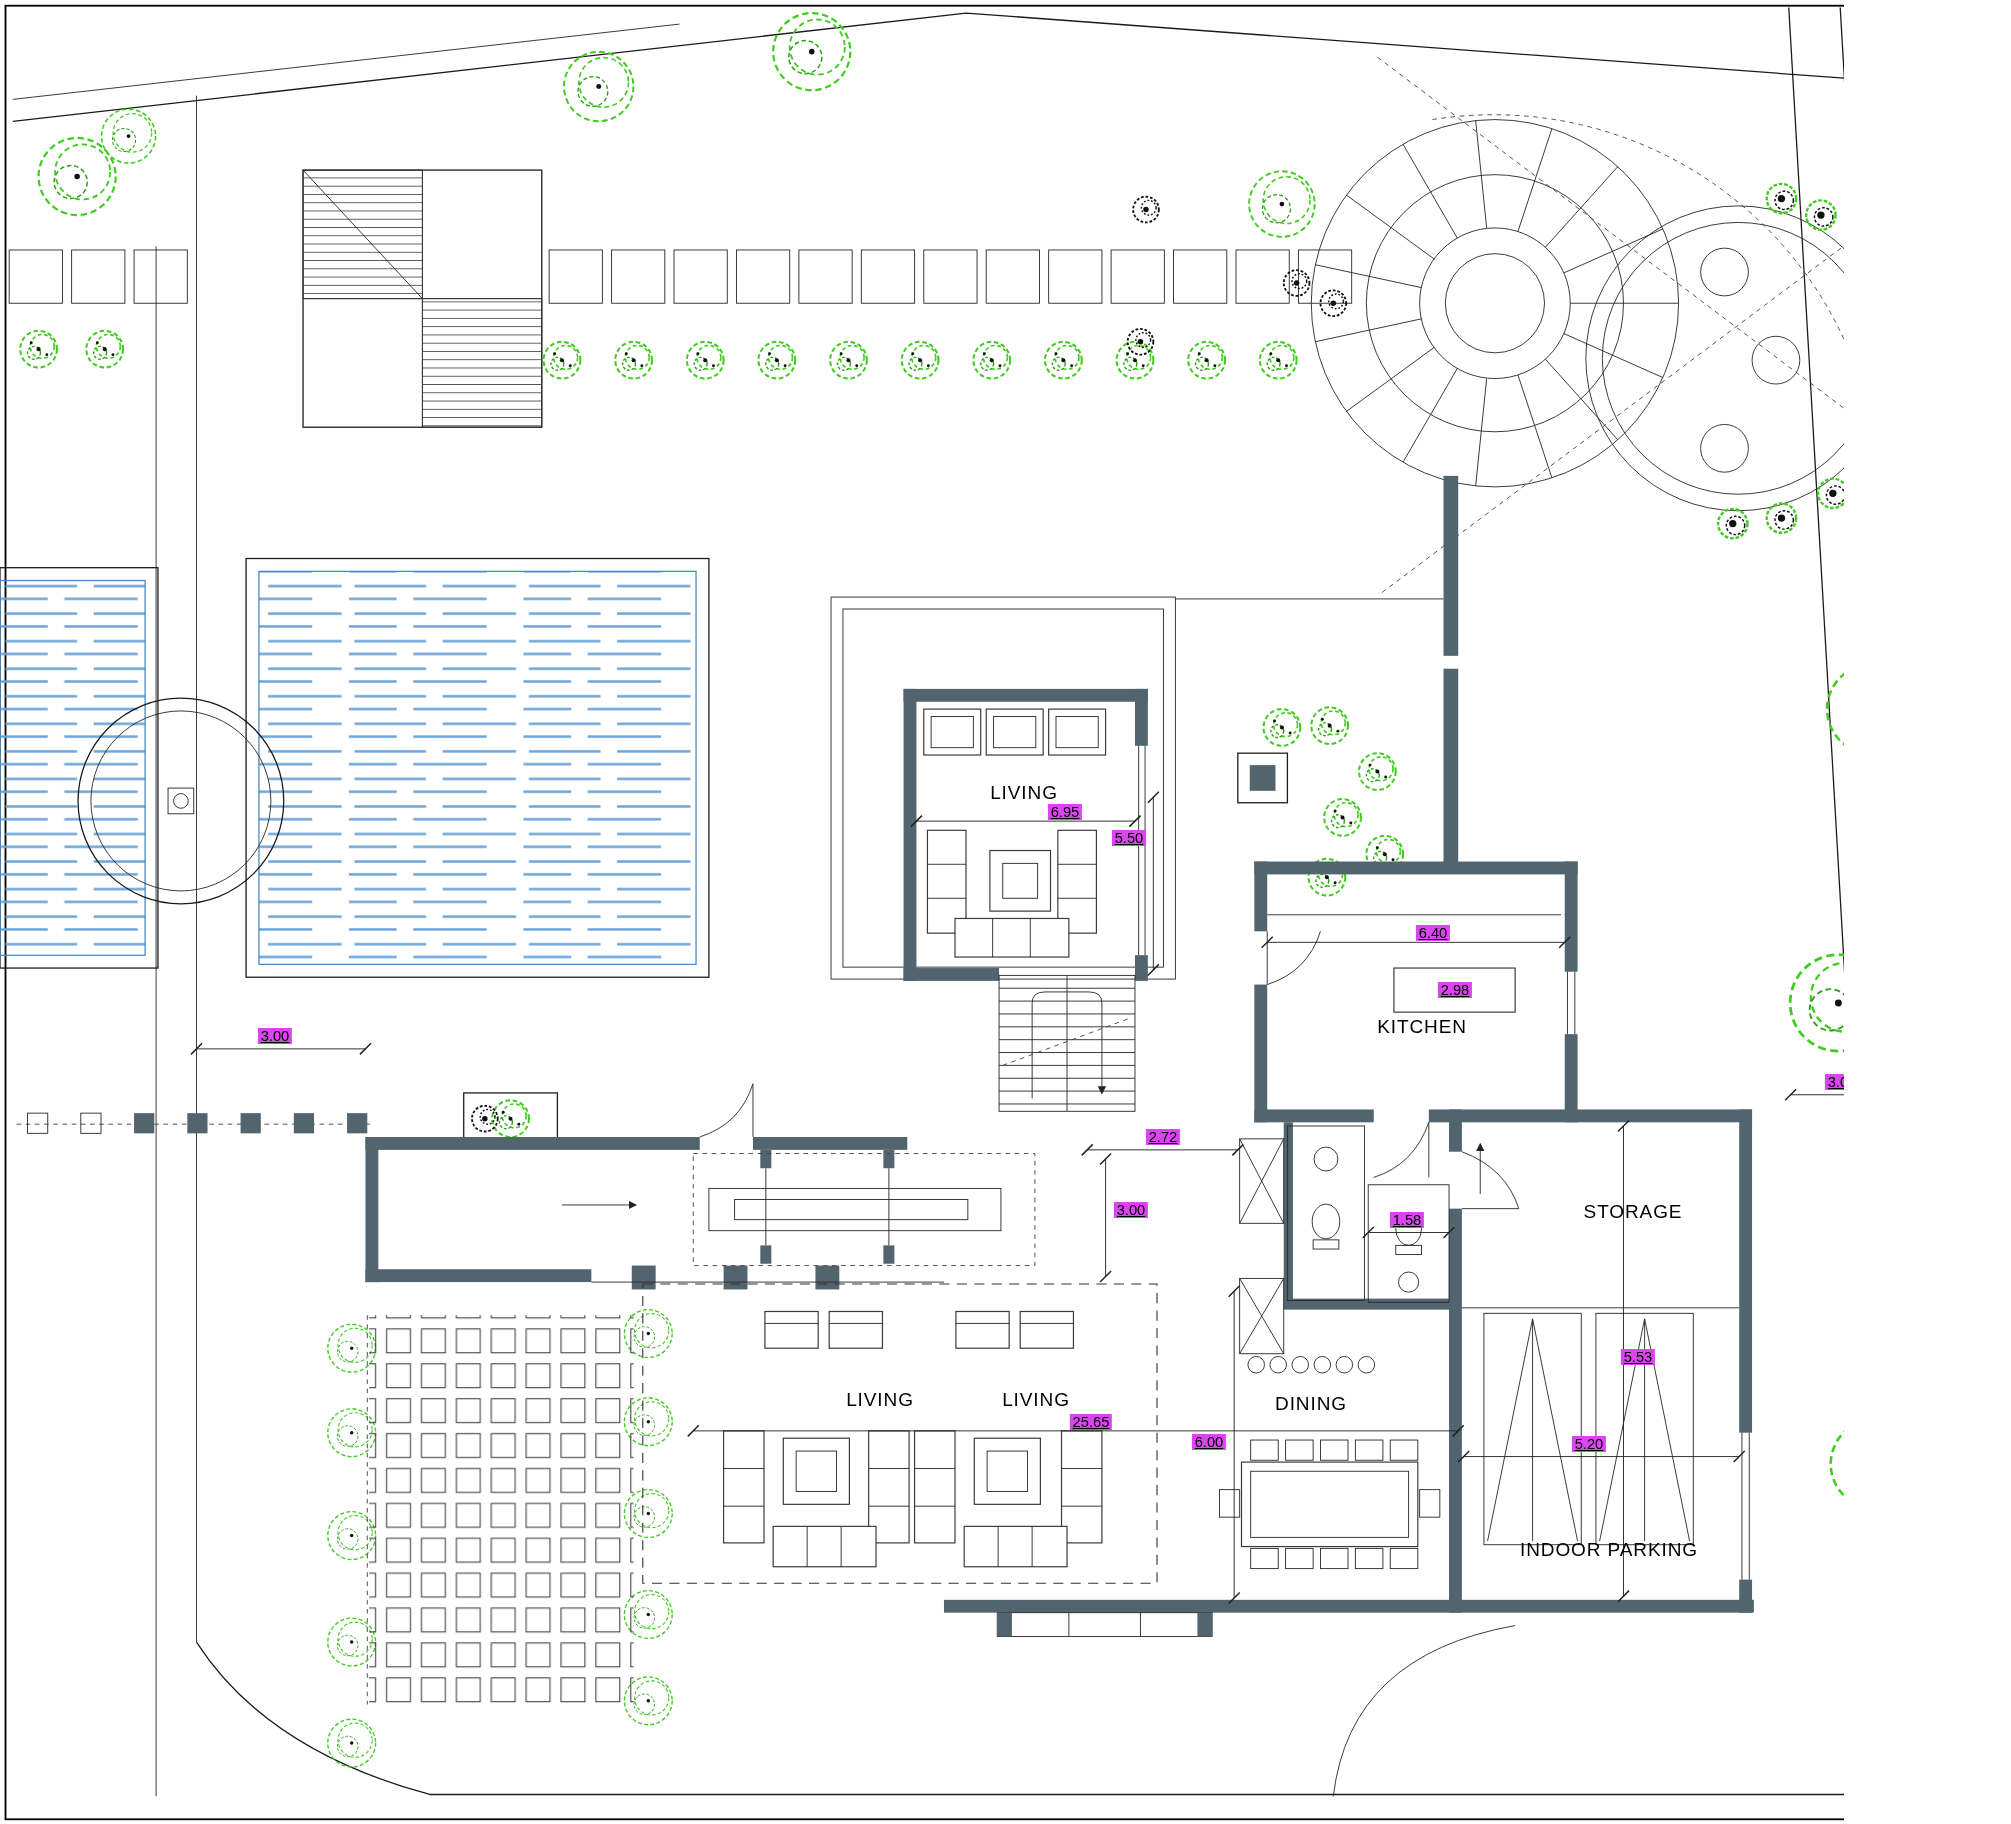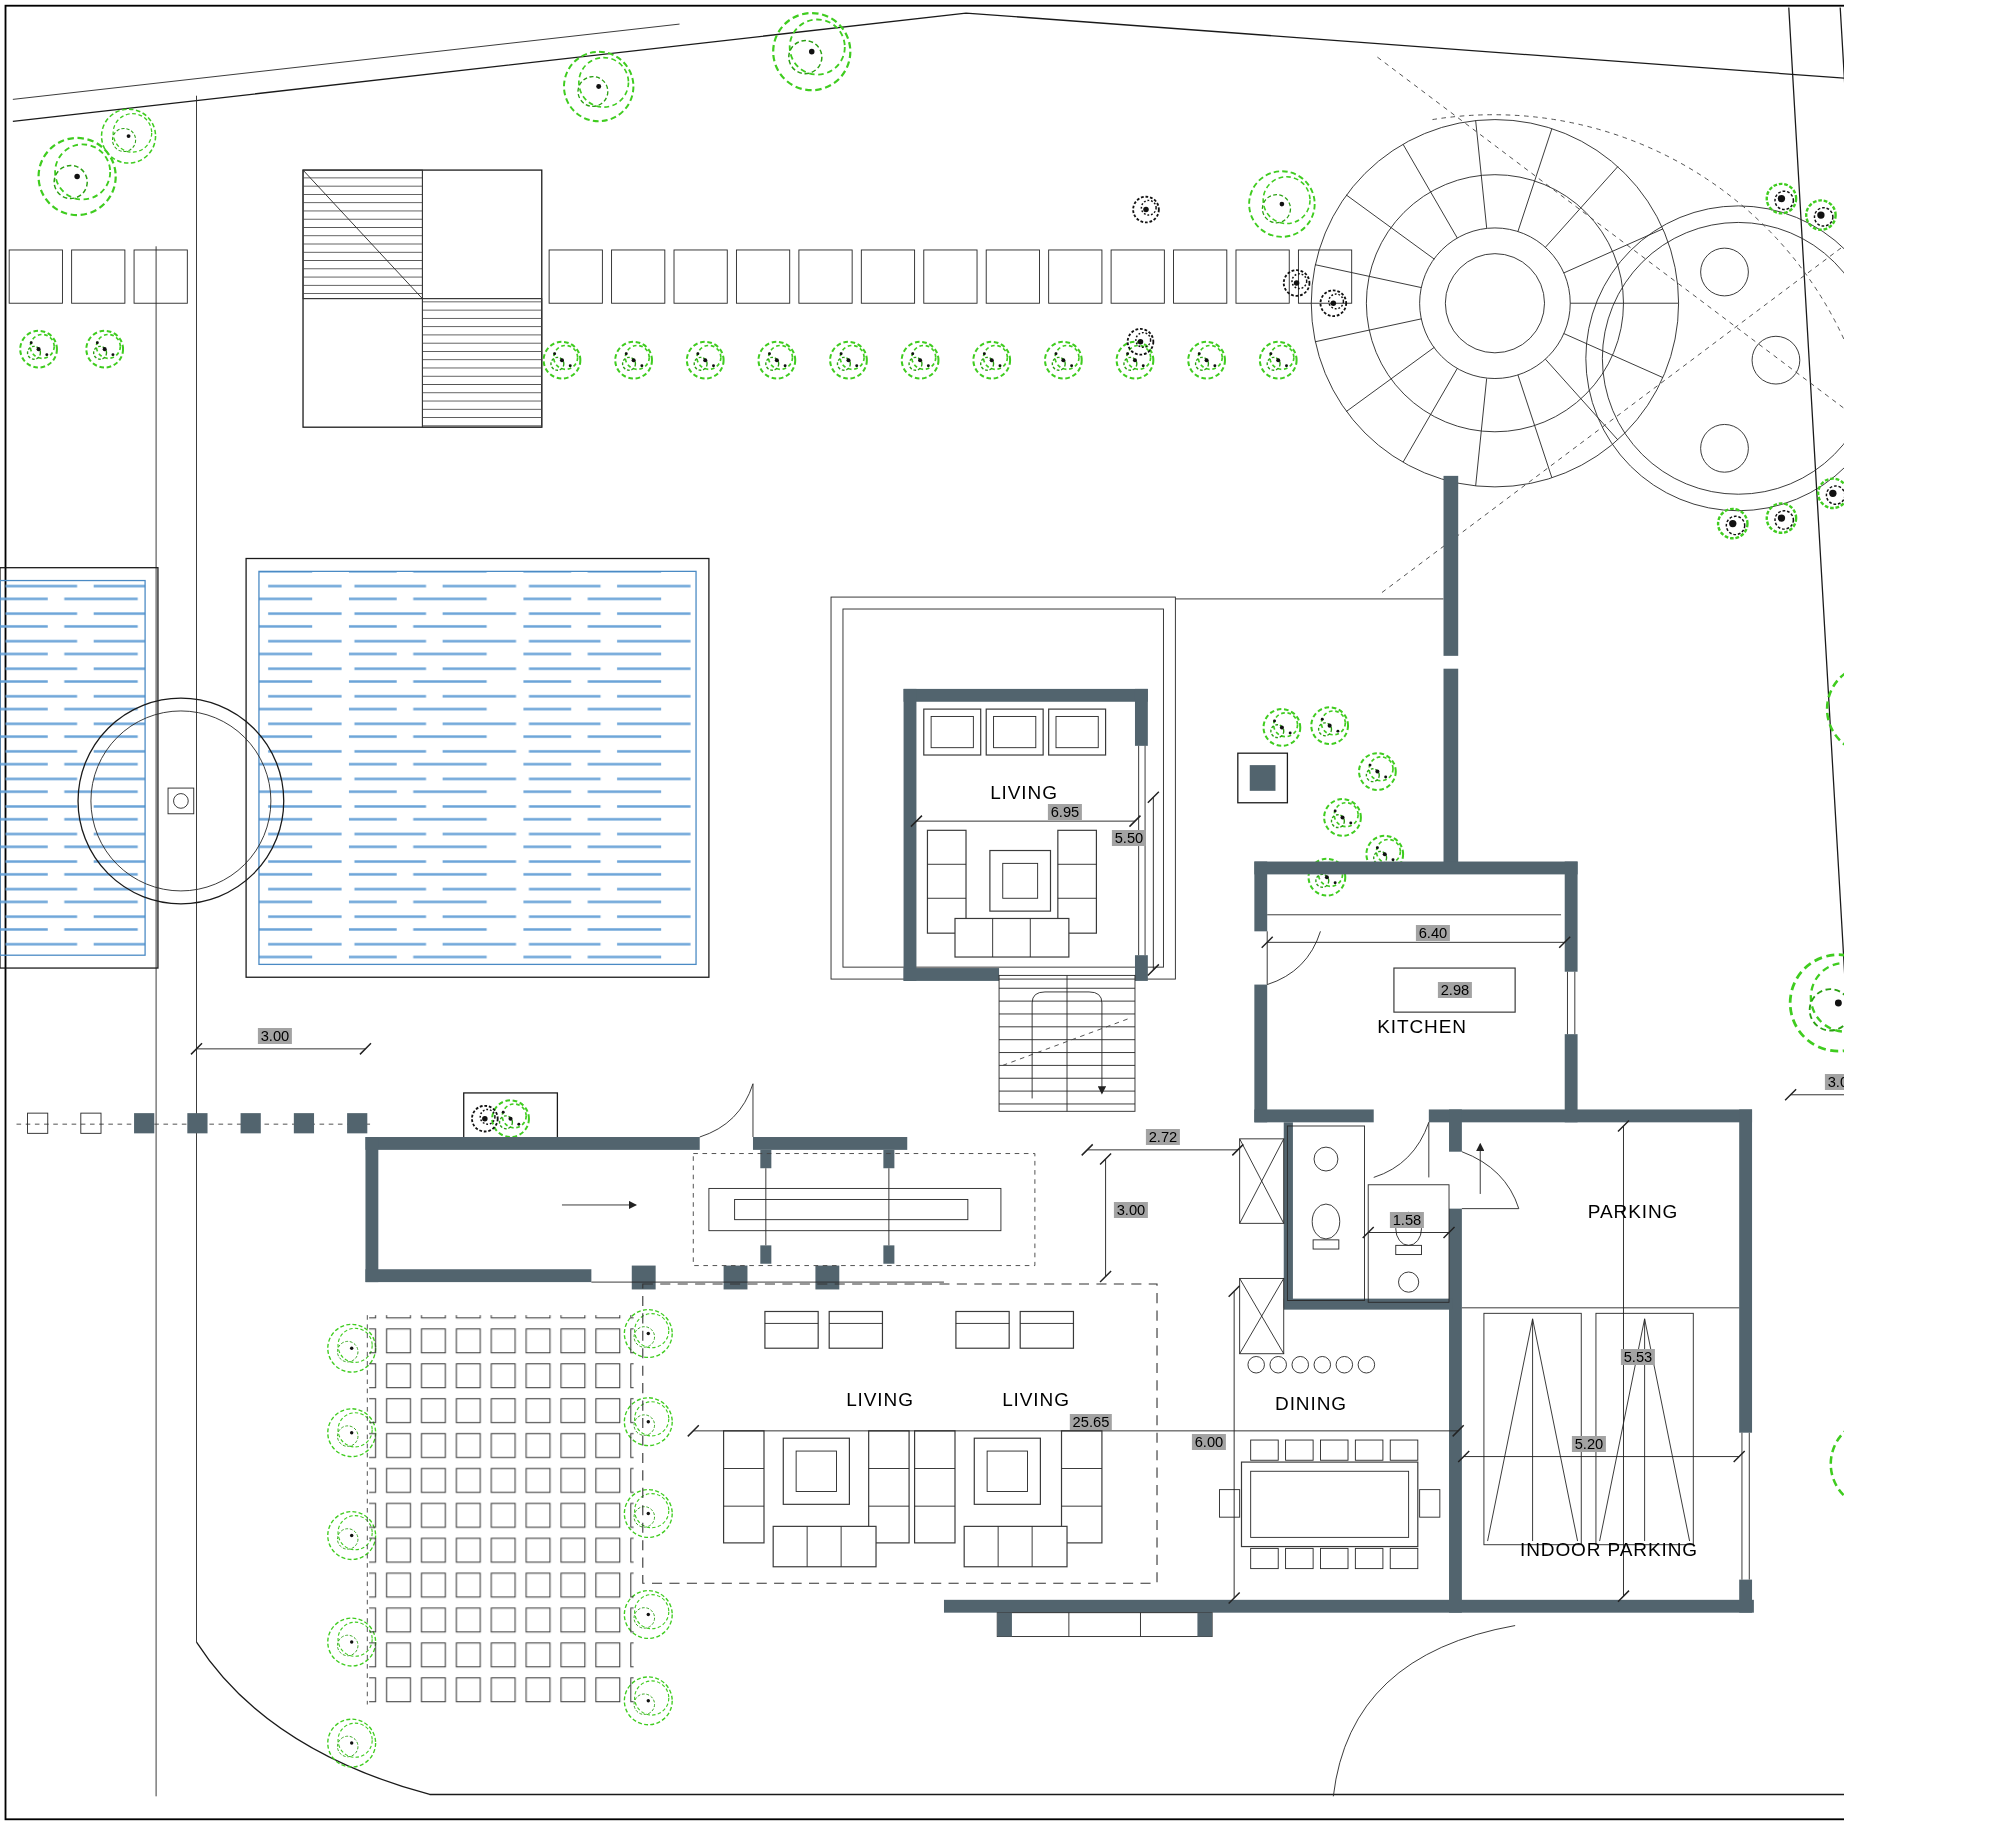--- a/index.html
+++ b/index.html
@@ -20,21 +20,21 @@
   .furn{fill:#fff;stroke:#3a3a3a;stroke-width:1.3;}
   .dim{fill:none;stroke:#222;stroke-width:1;}
   .tick{fill:none;stroke:#222;stroke-width:1.6;}
   .label-layer{position:absolute;left:0;top:0;width:100%;height:100%;pointer-events:none;}
   .room-label{
     position:absolute;transform:translate(-50%,-50%);
     font-size:19px;letter-spacing:0.9px;color:#000;white-space:nowrap;
   }
   .dim-label{
     position:absolute;transform:translate(-50%,-50%);
-    font-size:14.7px;color:#000;background:#a3a3a3;padding:0 2.8px;white-space:nowrap;
+    font-size:14.7px;color:#000;background:#d946ef;padding:0 2.8px;white-space:nowrap;text-decoration:underline;
   }
 </style>
 </head>
 <body>
 
 <div class="plan-viewport">
 
 <svg width="2011" height="1825" viewBox="0 0 2190 1987">
   <defs>
     <pattern id="water" width="190" height="30" patternUnits="userSpaceOnUse">
@@ -426,21 +426,21 @@
     <path class="dim" d="M1594 1586 H1894"></path>
         <path class="tick" d="M1588 1592 L1600 1580 M1888 1592 L1900 1580"></path>
     <path class="dim" d="M1950 1192 H2070"></path>
         <path class="tick" d="M1944 1198 L1956 1186 M2064 1198 L2076 1186"></path>
   </g>
 </svg>
 
 <div class="label-layer">
   <div class="room-label" style="left:1024px;top:793px">LIVING</div>
   <div class="room-label" style="left:1422px;top:1027px">KITCHEN</div>
-  <div class="room-label" style="left:1633px;top:1212px">PARKING</div>
+  <div class="room-label" style="left:1633px;top:1212px">STORAGE</div>
   <div class="room-label" style="left:880px;top:1400px">LIVING</div>
   <div class="room-label" style="left:1036px;top:1400px">LIVING</div>
   <div class="room-label" style="left:1311px;top:1404px">DINING</div>
   <div class="room-label" style="left:1609px;top:1550px">INDOOR PARKING</div>
 
   <div class="dim-label" style="left:1065px;top:812px">6.95</div>
   <div class="dim-label" style="left:1129px;top:838px">5.50</div>
   <div class="dim-label" style="left:1433px;top:933px">6.40</div>
   <div class="dim-label" style="left:1455px;top:990px">2.98</div>
   <div class="dim-label" style="left:275px;top:1036px">3.00</div>

